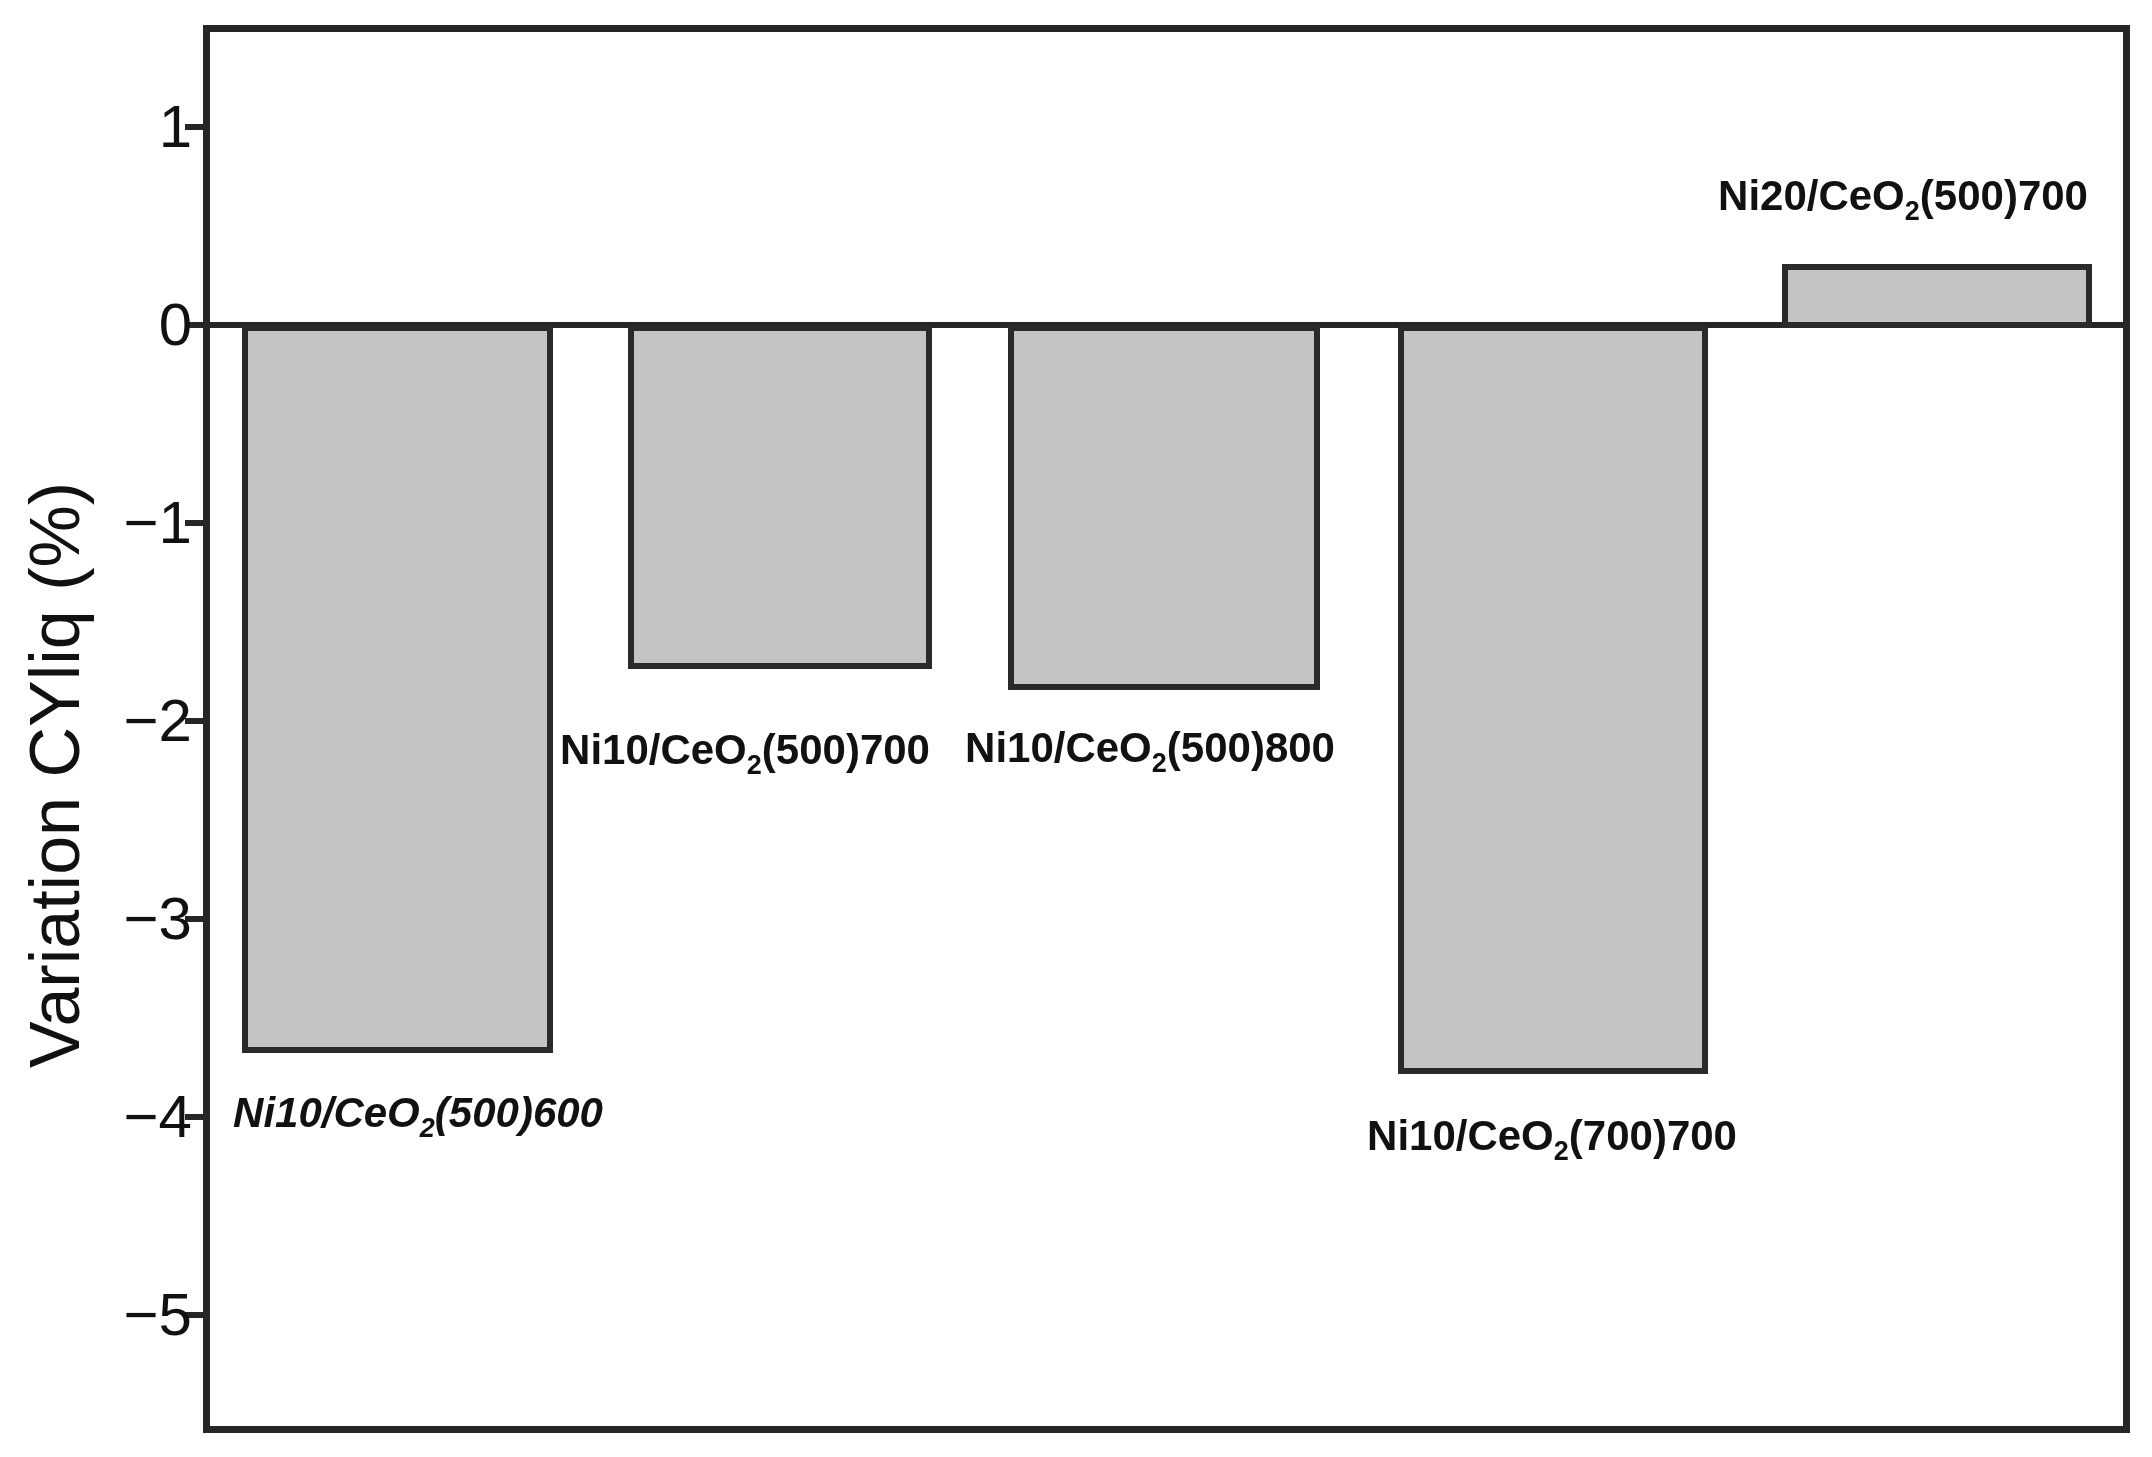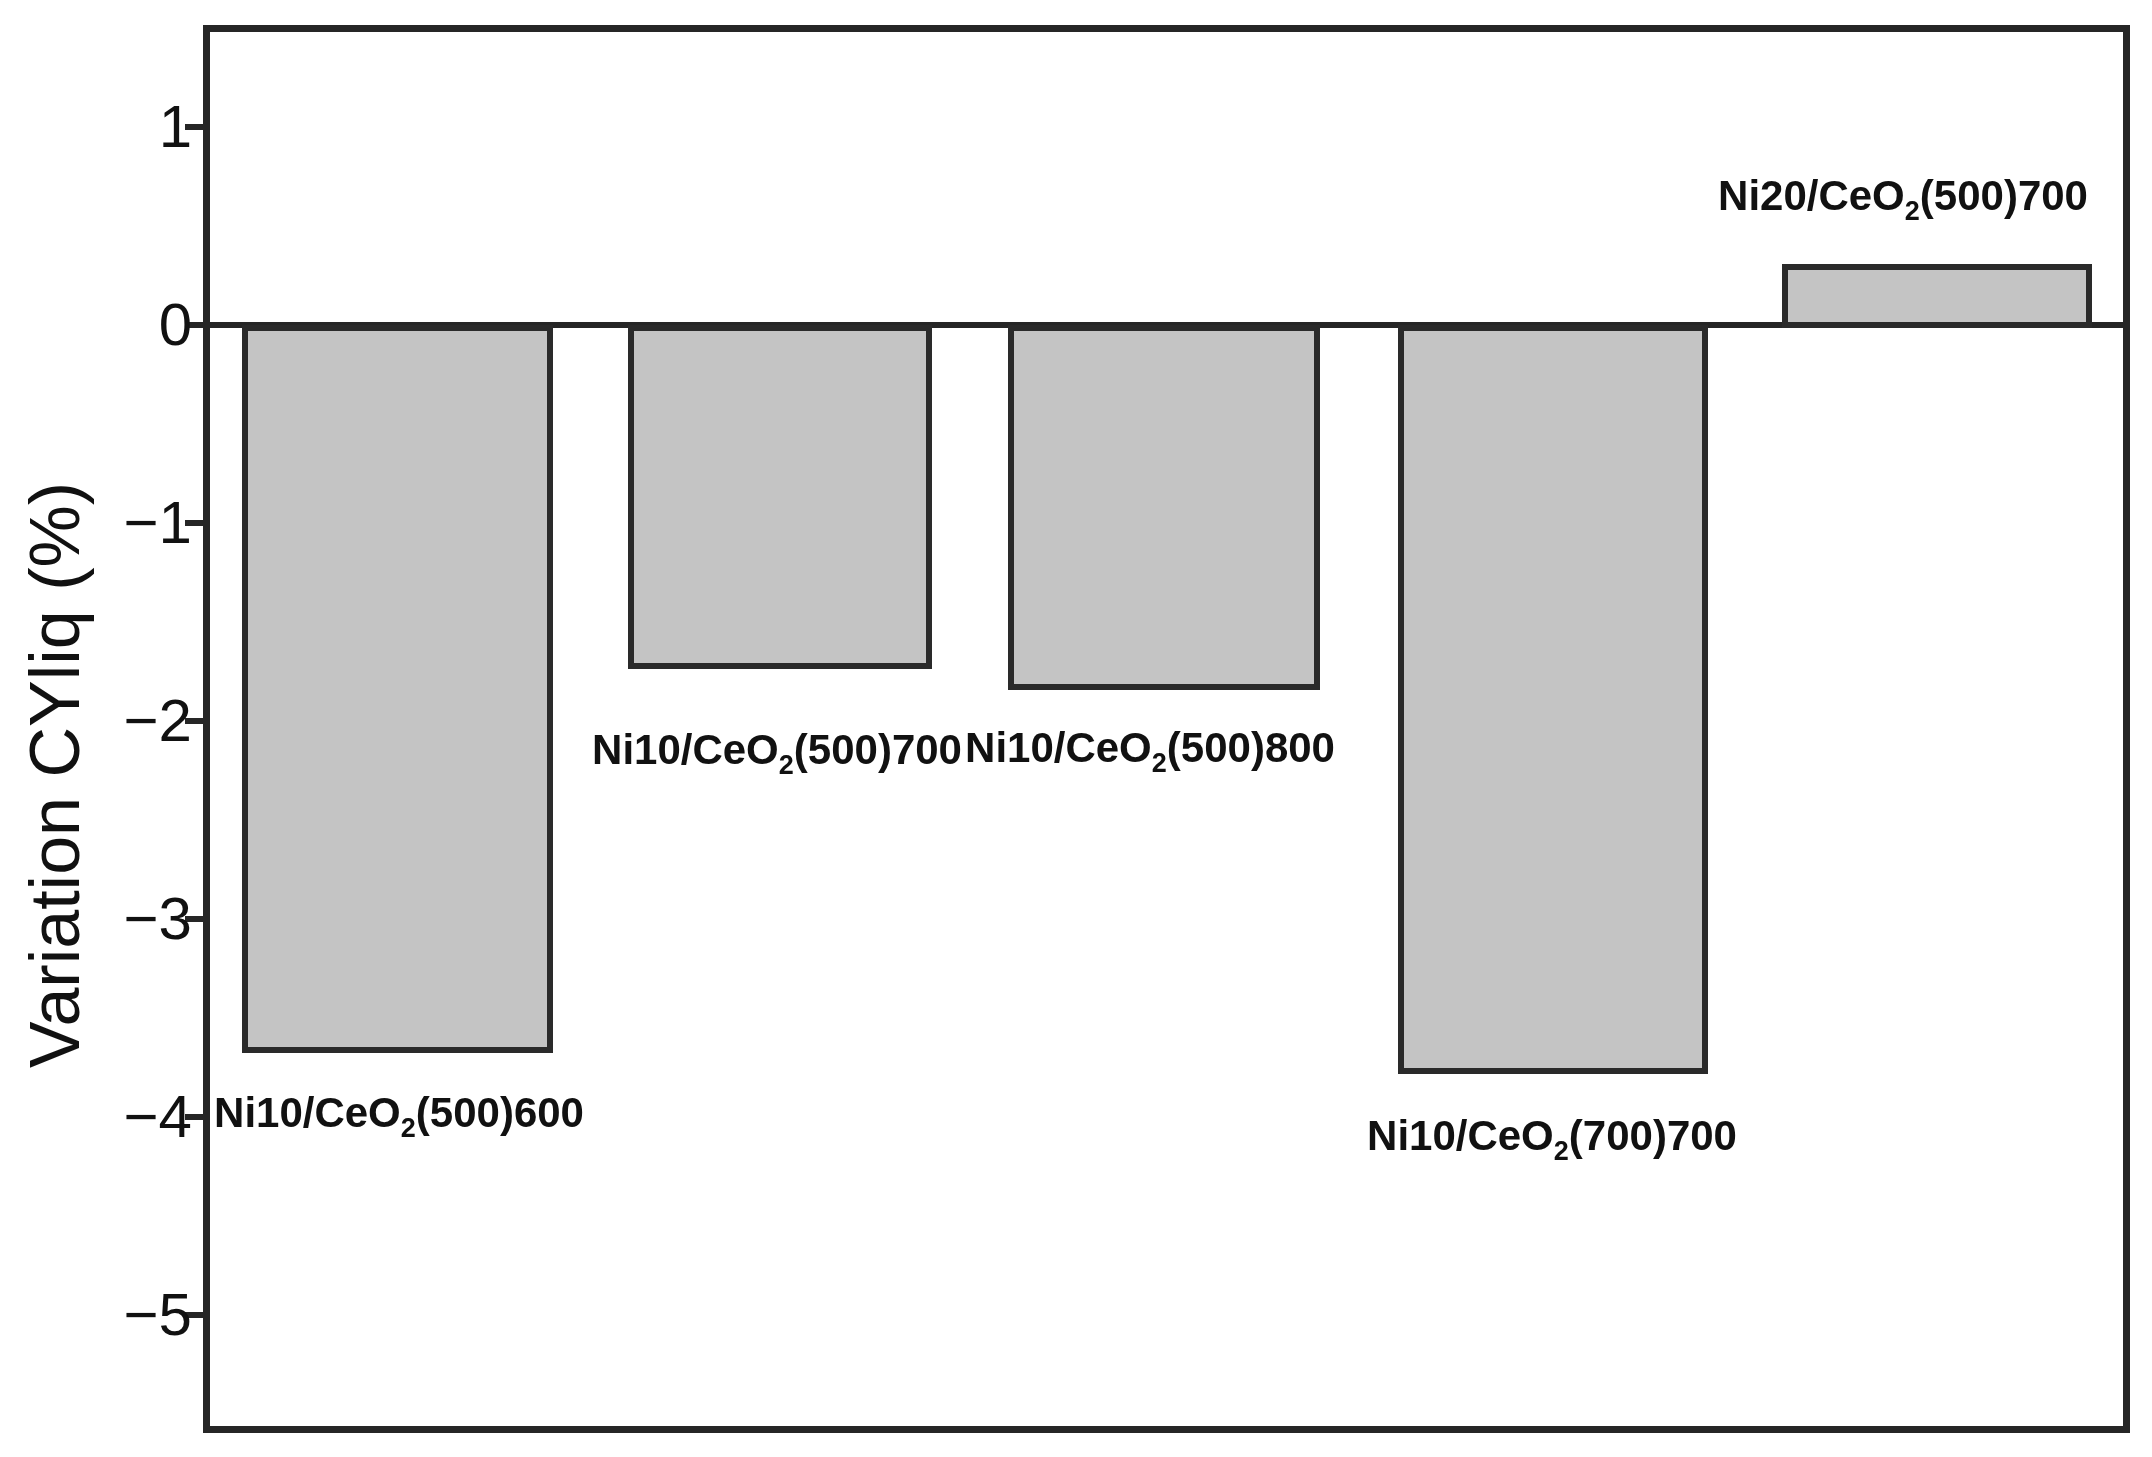--- a/index.html
+++ b/index.html
@@ -104,19 +104,19 @@
       <div class="y-tick" style="left: 185px; top: 520px;"></div>
       <div class="y-tick-label" style="left: 32px; top: 490px;">−1</div>
       <div class="y-tick" style="left: 185px; top: 718px;"></div>
       <div class="y-tick-label" style="left: 32px; top: 688px;">−2</div>
       <div class="y-tick" style="left: 185px; top: 916px;"></div>
       <div class="y-tick-label" style="left: 32px; top: 886px;">−3</div>
       <div class="y-tick" style="left: 185px; top: 1114px;"></div>
       <div class="y-tick-label" style="left: 32px; top: 1084px;">−4</div>
       <div class="y-tick" style="left: 185px; top: 1312px;"></div>
       <div class="y-tick-label" style="left: 32px; top: 1282px;">−5</div>
-      <div class="bar-label" style="left: 49px; top: 1089px;"><span>Ni10/CeO</span><span class="sub">2</span><span>(500)600</span></div>
-      <div class="bar-label" style="left: 427px; top: 726px;"><span>Ni10/CeO</span><span class="sub">2</span><span>(500)700</span></div>
+      <div class="bar-label" style="left: 68px; top: 1089px; font-style: italic;"><span>Ni10/CeO</span><span class="sub">2</span><span>(500)600</span></div>
+      <div class="bar-label" style="left: 395px; top: 726px;"><span>Ni10/CeO</span><span class="sub">2</span><span>(500)700</span></div>
       <div class="bar-label" style="left: 800px; top: 724px;"><span>Ni10/CeO</span><span class="sub">2</span><span>(500)800</span></div>
       <div class="bar-label" style="left: 1202px; top: 1112px;"><span>Ni10/CeO</span><span class="sub">2</span><span>(700)700</span></div>
       <div class="bar-label" style="left: 1553px; top: 172px;"><span>Ni20/CeO</span><span class="sub">2</span><span>(500)700</span></div>
     </div>
 </div>
 
 </body></html>

